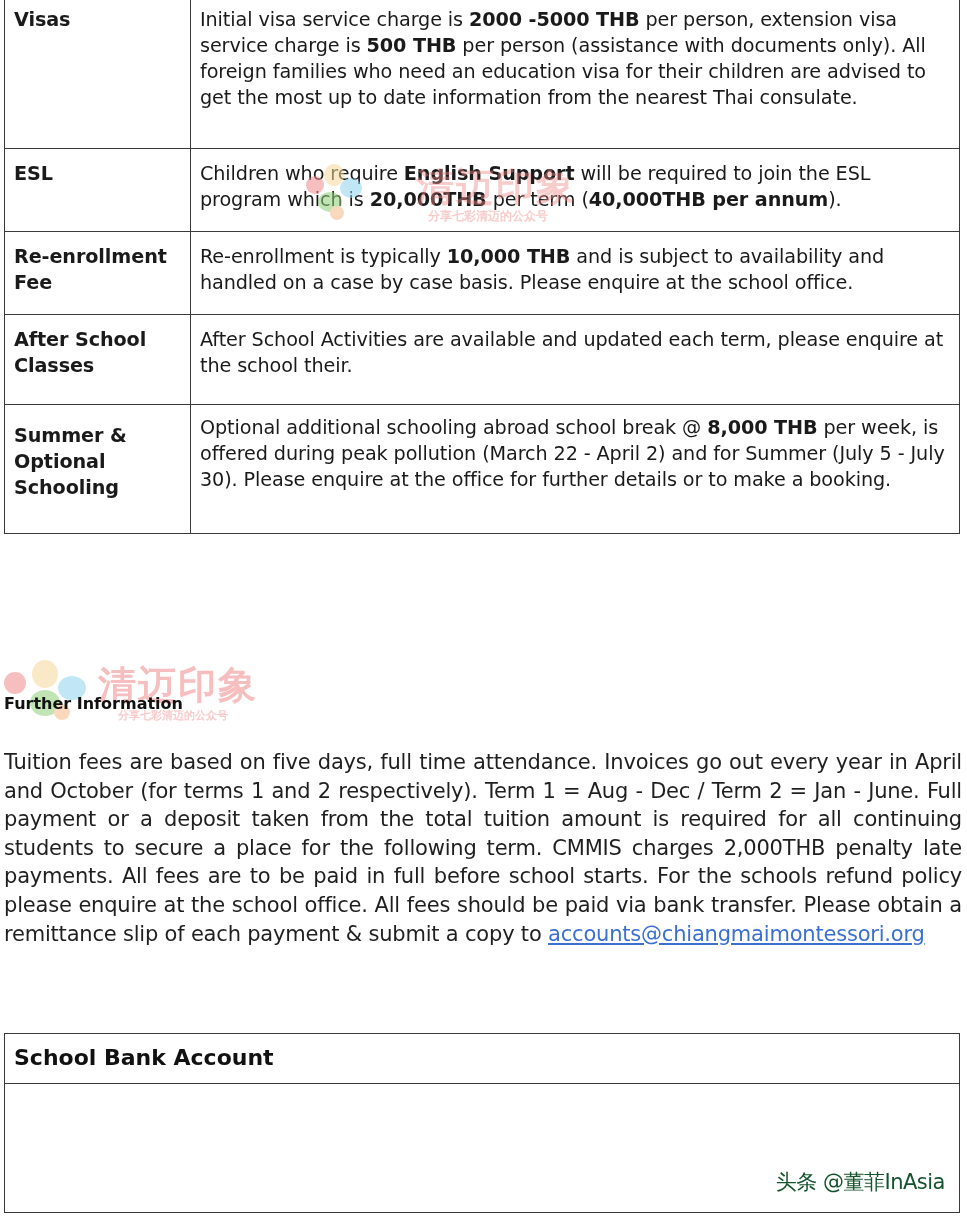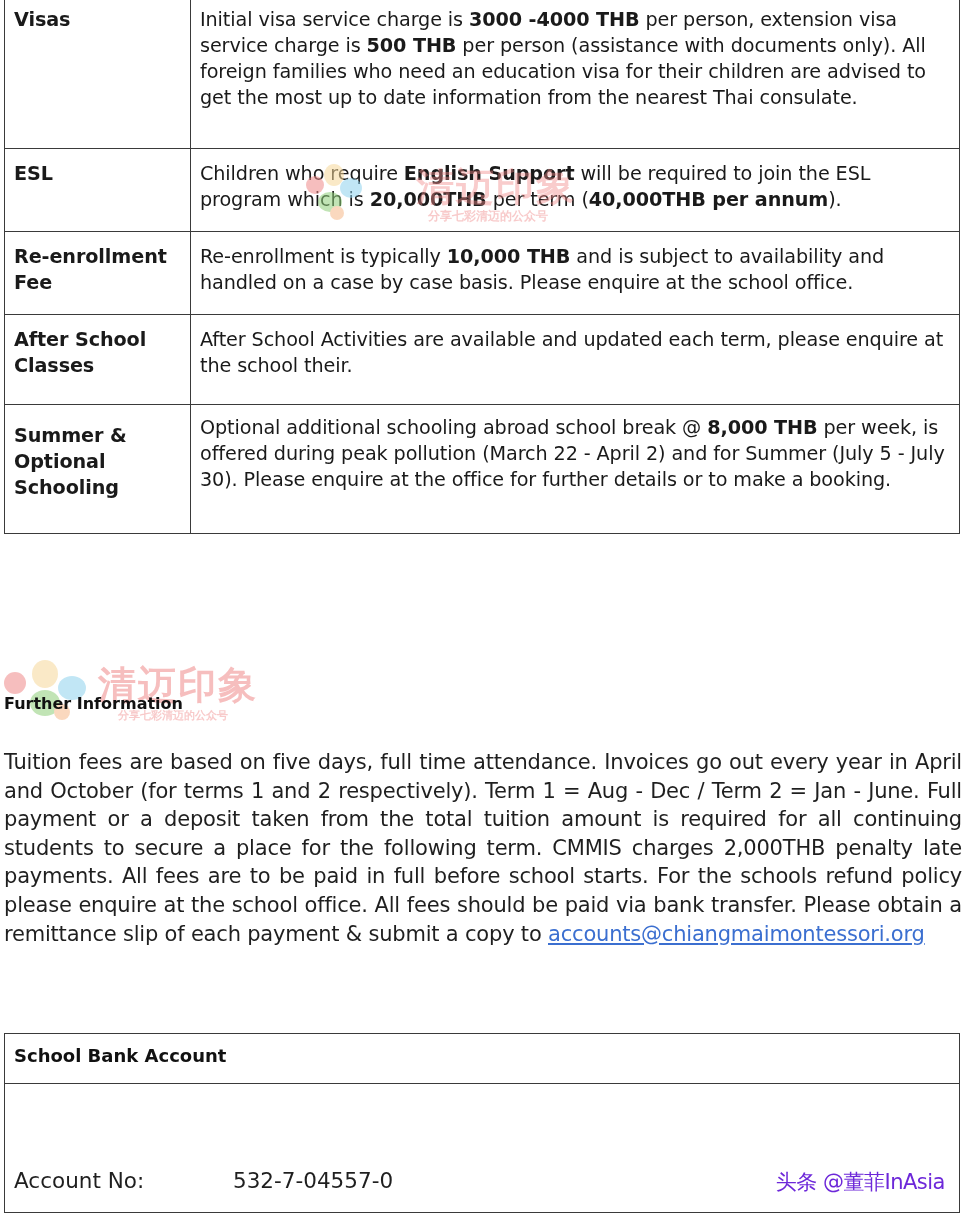--- a/index.html
+++ b/index.html
@@ -43,40 +43,40 @@
       font-size: 21px; line-height: 28.6px; text-align: justify; color: #1f1f1f; letter-spacing: -0.2px;
     }
     .email-link { color: #3b6fd0; text-decoration: underline; }
 
     .bank-box {
       position: absolute; left: 4px; top: 1033px; width: 956px; height: 180px;
       border: 1.5px solid #3a3a3a;
     }
     .bank-header {
       height: 50px; border-bottom: 1.5px solid #3a3a3a;
-      padding: 11px 9px 0 9px; font-size: 18px; font-weight: bold; color: #111;
+      padding: 11px 9px 0 9px; font-size: 22px; font-weight: bold; color: #111;
     }
     .bank-row { position: absolute; left: 9px; font-size: 21.5px; color: #1f1f1f; white-space: nowrap; }
     .bank-row .k { display: inline-block; width: 219px; }
     .bank-row.row0 { top: 64px; }
     .bank-row.row1 { top: 99px; }
     .bank-row.row2 { top: 134px; }
     .credit {
-      position: absolute; right: 14px; top: 134px; font-size: 21px; color: #6d28d9; white-space: nowrap;
+      position: absolute; right: 14px; top: 134px; font-size: 21px; color: #14532d; white-space: nowrap;
       letter-spacing: -0.5px;
     }
   </style>
 </head>
 <body>
 
 <table class="fee-table">
   <tbody id="fee-body">
       <tr class="r0">
         <td class="label-cell">Visas</td>
-        <td class="desc-cell"><span>Initial visa service charge is </span><b>3000 -4000 THB</b><span> per person, extension visa service charge is </span><b>500 THB</b><span> per person (assistance with documents only). All foreign families who need an education visa for their children are advised to get the most up to date information from the nearest Thai consulate.</span></td>
+        <td class="desc-cell"><span>Initial visa service charge is </span><b>2000 -5000 THB</b><span> per person, extension visa service charge is </span><b>500 THB</b><span> per person (assistance with documents only). All foreign families who need an education visa for their children are advised to get the most up to date information from the nearest Thai consulate.</span></td>
       </tr>
       <tr class="r2">
         <td class="label-cell">ESL</td>
         <td class="desc-cell"><span>Children who require </span><b>English Support</b><span> will be required to join the ESL program which is </span><b>20,000THB</b><span> per term (</span><b>40,000THB per annum</b><span>).</span></td>
       </tr>
       <tr class="r3">
         <td class="label-cell">Re-enrollment Fee</td>
         <td class="desc-cell"><span>Re-enrollment is typically </span><b>10,000 THB</b><span> and is subject to availability and handled on a case by case basis. Please enquire at the school office.</span></td>
       </tr>
       <tr class="r4">
@@ -113,17 +113,14 @@
   <div class="wm-title" style="left:98px; top:4px; font-size:38px;">清迈印象</div>
   <div class="wm-sub" style="left:118px; top:52px; font-size:11px;">分享七彩清迈的公众号</div>
 </div>
 
 <div class="further-heading">Further Information</div>
 
 <p class="further-para"><span>Tuition fees are based on five days, full time attendance. Invoices go out every year in April and October (for terms 1 and 2 respectively). Term 1 = Aug - Dec / Term 2 = Jan - June. Full payment or a deposit taken from the total tuition amount is required for all continuing students to secure a place for the following term. CMMIS charges 2,000THB penalty late payments. All fees are to be paid in full before school starts. For the schools refund policy please enquire at the school office. All fees should be paid via bank transfer. Please obtain a remittance slip of each payment &amp; submit a copy to </span><a class="email-link" href="mailto:accounts@chiangmaimontessori.org">accounts@chiangmaimontessori.org</a></p>
 
 <div class="bank-box">
   <div class="bank-header">School Bank Account</div>
-  <div class="bank-row row2">
-    <span class="k">Account No:</span><span>532-7-04557-0</span>
-  </div>
   <div class="credit">头条 @董菲InAsia</div>
 </div>
 
 </body></html>

